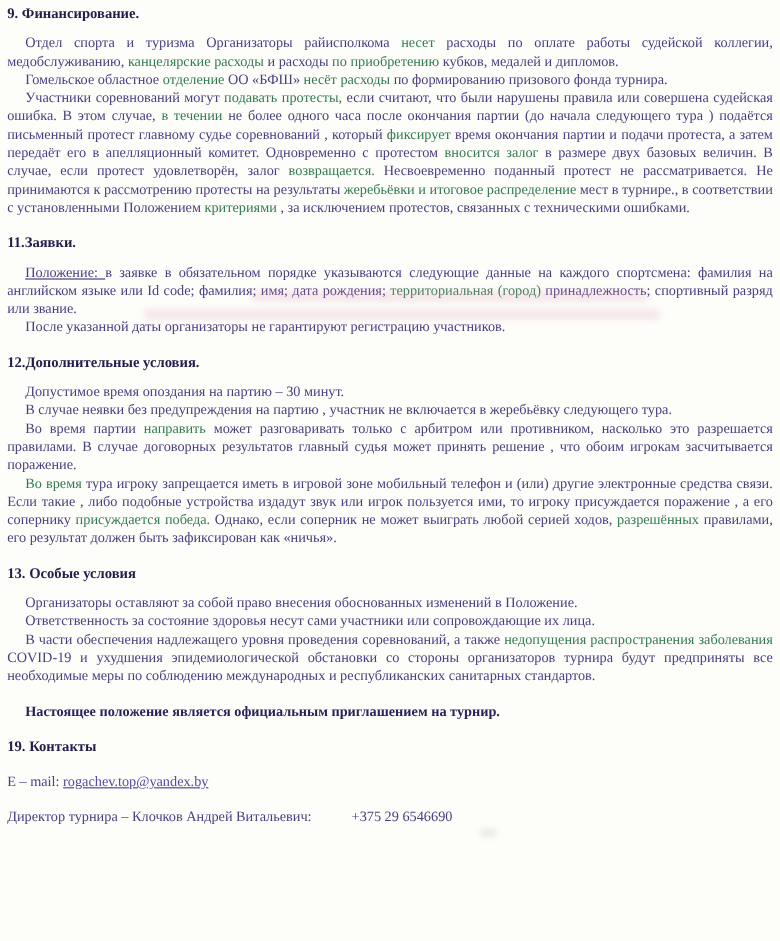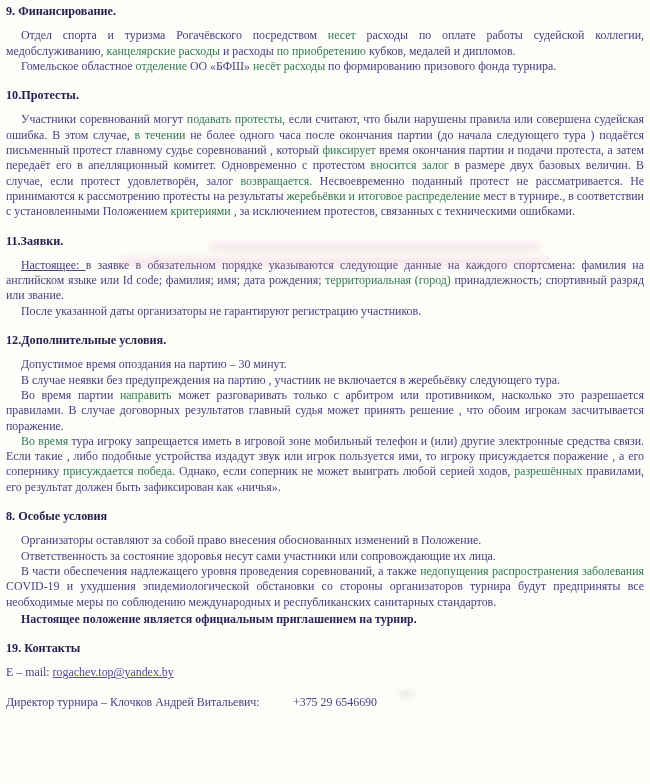--- a/index.html
+++ b/index.html
@@ -21,21 +21,21 @@
     color:#241c4a;
     font-size:12.2px;
     margin:14px 0 9px 0;
   }
   .heading:first-child{margin-top:0;}
   p{
     margin:0;
     text-align:justify;
   }
   p.indent{text-indent:15px;}
-  p.spaced{margin-top:2px;}
+  p.spaced{margin-top:14px;}
   p.bold{font-weight:bold;color:#2c2158;}
   .seg-green{color:#327a4f;}
   .seg-underline{text-decoration:underline;}
   .seg-link{color:#5747a0;text-decoration:underline;cursor:pointer;}
   .contact-row{display:flex;margin-top:14px;text-align:left;}
   .contact-row .left{width:287px;flex:0 0 287px;}
   .contact-row .right{flex:1;}
   
   .artifact{
     position:absolute;
@@ -50,33 +50,32 @@
 </style>
 </head>
 <body>
 
 <div class="page">
   <div class="artifact a1"></div>
   <div class="artifact a2"></div>
   <div class="artifact a3"></div>
   <div id="doc-root">
       <div class="heading">9. Финансирование.</div>
-      <p class="indent "><span>Отдел спорта и туризма Рогачёвского посредством </span><span class="seg-green">несет</span><span> расходы по оплате работы судейской коллегии, медобслуживанию, </span><span class="seg-green">канцелярские расходы</span><span> и расходы </span><span class="seg-green">по приобретению</span><span> кубков, медалей и дипломов.</span></p>
+      <p class="indent "><span>Отдел спорта и туризма Организаторы райисполкома </span><span class="seg-green">несет</span><span> расходы по оплате работы судейской коллегии, медобслуживанию, </span><span class="seg-green">канцелярские расходы</span><span> и расходы </span><span class="seg-green">по приобретению</span><span> кубков, медалей и дипломов.</span></p>
       <p class="indent "><span>Гомельское областное </span><span class="seg-green">отделение</span><span> ОО «БФШ» </span><span class="seg-green">несёт расходы</span><span> по формированию призового фонда турнира.</span></p>
-      <div class="heading">10.Протесты.</div>
       <p class="indent "><span>Участники соревнований могут </span><span class="seg-green">подавать протесты,</span><span> если считают, что были нарушены правила или  совершена судейская ошибка. В этом случае, </span><span class="seg-green">в течении</span><span> не более одного часа после окончания партии (до начала следующего тура ) подаётся письменный протест  главному судье соревнований , который </span><span class="seg-green">фиксирует</span><span> время окончания партии и подачи протеста, а затем передаёт его в апелляционный комитет. Одновременно с протестом </span><span class="seg-green">вносится залог</span><span> в размере двух базовых величин. В случае, если протест удовлетворён, залог </span><span class="seg-green">возвращается.</span><span> Несвоевременно поданный протест  не рассматривается. Не принимаются к рассмотрению протесты на результаты </span><span class="seg-green">жеребьёвки и итоговое распределение</span><span>  мест  в турнире., в соответствии с установленными Положением </span><span class="seg-green">критериями</span><span> , за исключением протестов, связанных с техническими ошибками.</span></p>
       <div class="heading">11.Заявки.</div>
-      <p class="indent "><span class="seg-underline">Настоящее: </span><span>в заявке в обязательном порядке указываются следующие данные на каждого спортсмена: фамилия на английском языке или Id code; фамилия; имя; дата рождения; </span><span class="seg-green">территориальная (город)</span><span> принадлежность; спортивный разряд или звание.</span></p>
+      <p class="indent "><span class="seg-underline">Положение: </span><span>в заявке в обязательном порядке указываются следующие данные на каждого спортсмена: фамилия на английском языке или Id code; фамилия; имя; дата рождения; </span><span class="seg-green">территориальная (город)</span><span> принадлежность; спортивный разряд или звание.</span></p>
       <p class="indent "><span>После указанной даты  организаторы не гарантируют  регистрацию участников.</span></p>
       <div class="heading">12.Дополнительные условия.</div>
       <p class="indent "><span>Допустимое время опоздания на партию – 30 минут.</span></p>
       <p class="indent "><span>В случае неявки без предупреждения на партию , участник не включается в жеребьёвку следующего тура.</span></p>
       <p class="indent "><span>Во время партии </span><span class="seg-green">направить</span><span> может разговаривать только с арбитром или противником, насколько это разрешается правилами. В случае договорных результатов главный судья может принять решение , что обоим  игрокам засчитывается поражение.</span></p>
       <p class="indent "><span class="seg-green">Во время </span><span>тура игроку  запрещается иметь в игровой зоне мобильный телефон и (или) другие электронные средства связи. Если такие , либо подобные устройства издадут звук  или игрок пользуется ими, то игроку присуждается поражение , а его сопернику </span><span class="seg-green">присуждается победа.</span><span> Однако, если соперник не может выиграть любой серией ходов, </span><span class="seg-green">разрешённых</span><span>  правилами, его результат должен быть зафиксирован как  «ничья».</span></p>
-      <div class="heading">8. Особые условия</div>
+      <div class="heading">13. Особые условия</div>
       <p class="indent "><span>Организаторы оставляют за собой право внесения обоснованных изменений в Положение.</span></p>
       <p class="indent "><span>Ответственность за состояние здоровья  несут сами  участники или сопровождающие их лица.</span></p>
       <p class="indent "><span>В части обеспечения надлежащего уровня проведения соревнований, а также </span><span class="seg-green">недопущения распространения заболевания</span><span> COVID-19 и ухудшения эпидемиологической обстановки со стороны организаторов турнира будут предприняты все необходимые меры по соблюдению международных и республиканских санитарных стандартов.</span></p>
       <p class="indent spaced bold"><span>Настоящее положение является официальным приглашением на турнир.</span></p>
       <div class="heading">19. Контакты</div>
       <p class="spaced "><span>E – mail: </span><span class="seg-link">rogachev.top@yandex.by</span></p>
       <div class="contact-row">
         <span class="left">Директор турнира – Клочков Андрей Витальевич:</span>
         <span class="right">+375 29 6546690</span>
       </div>

